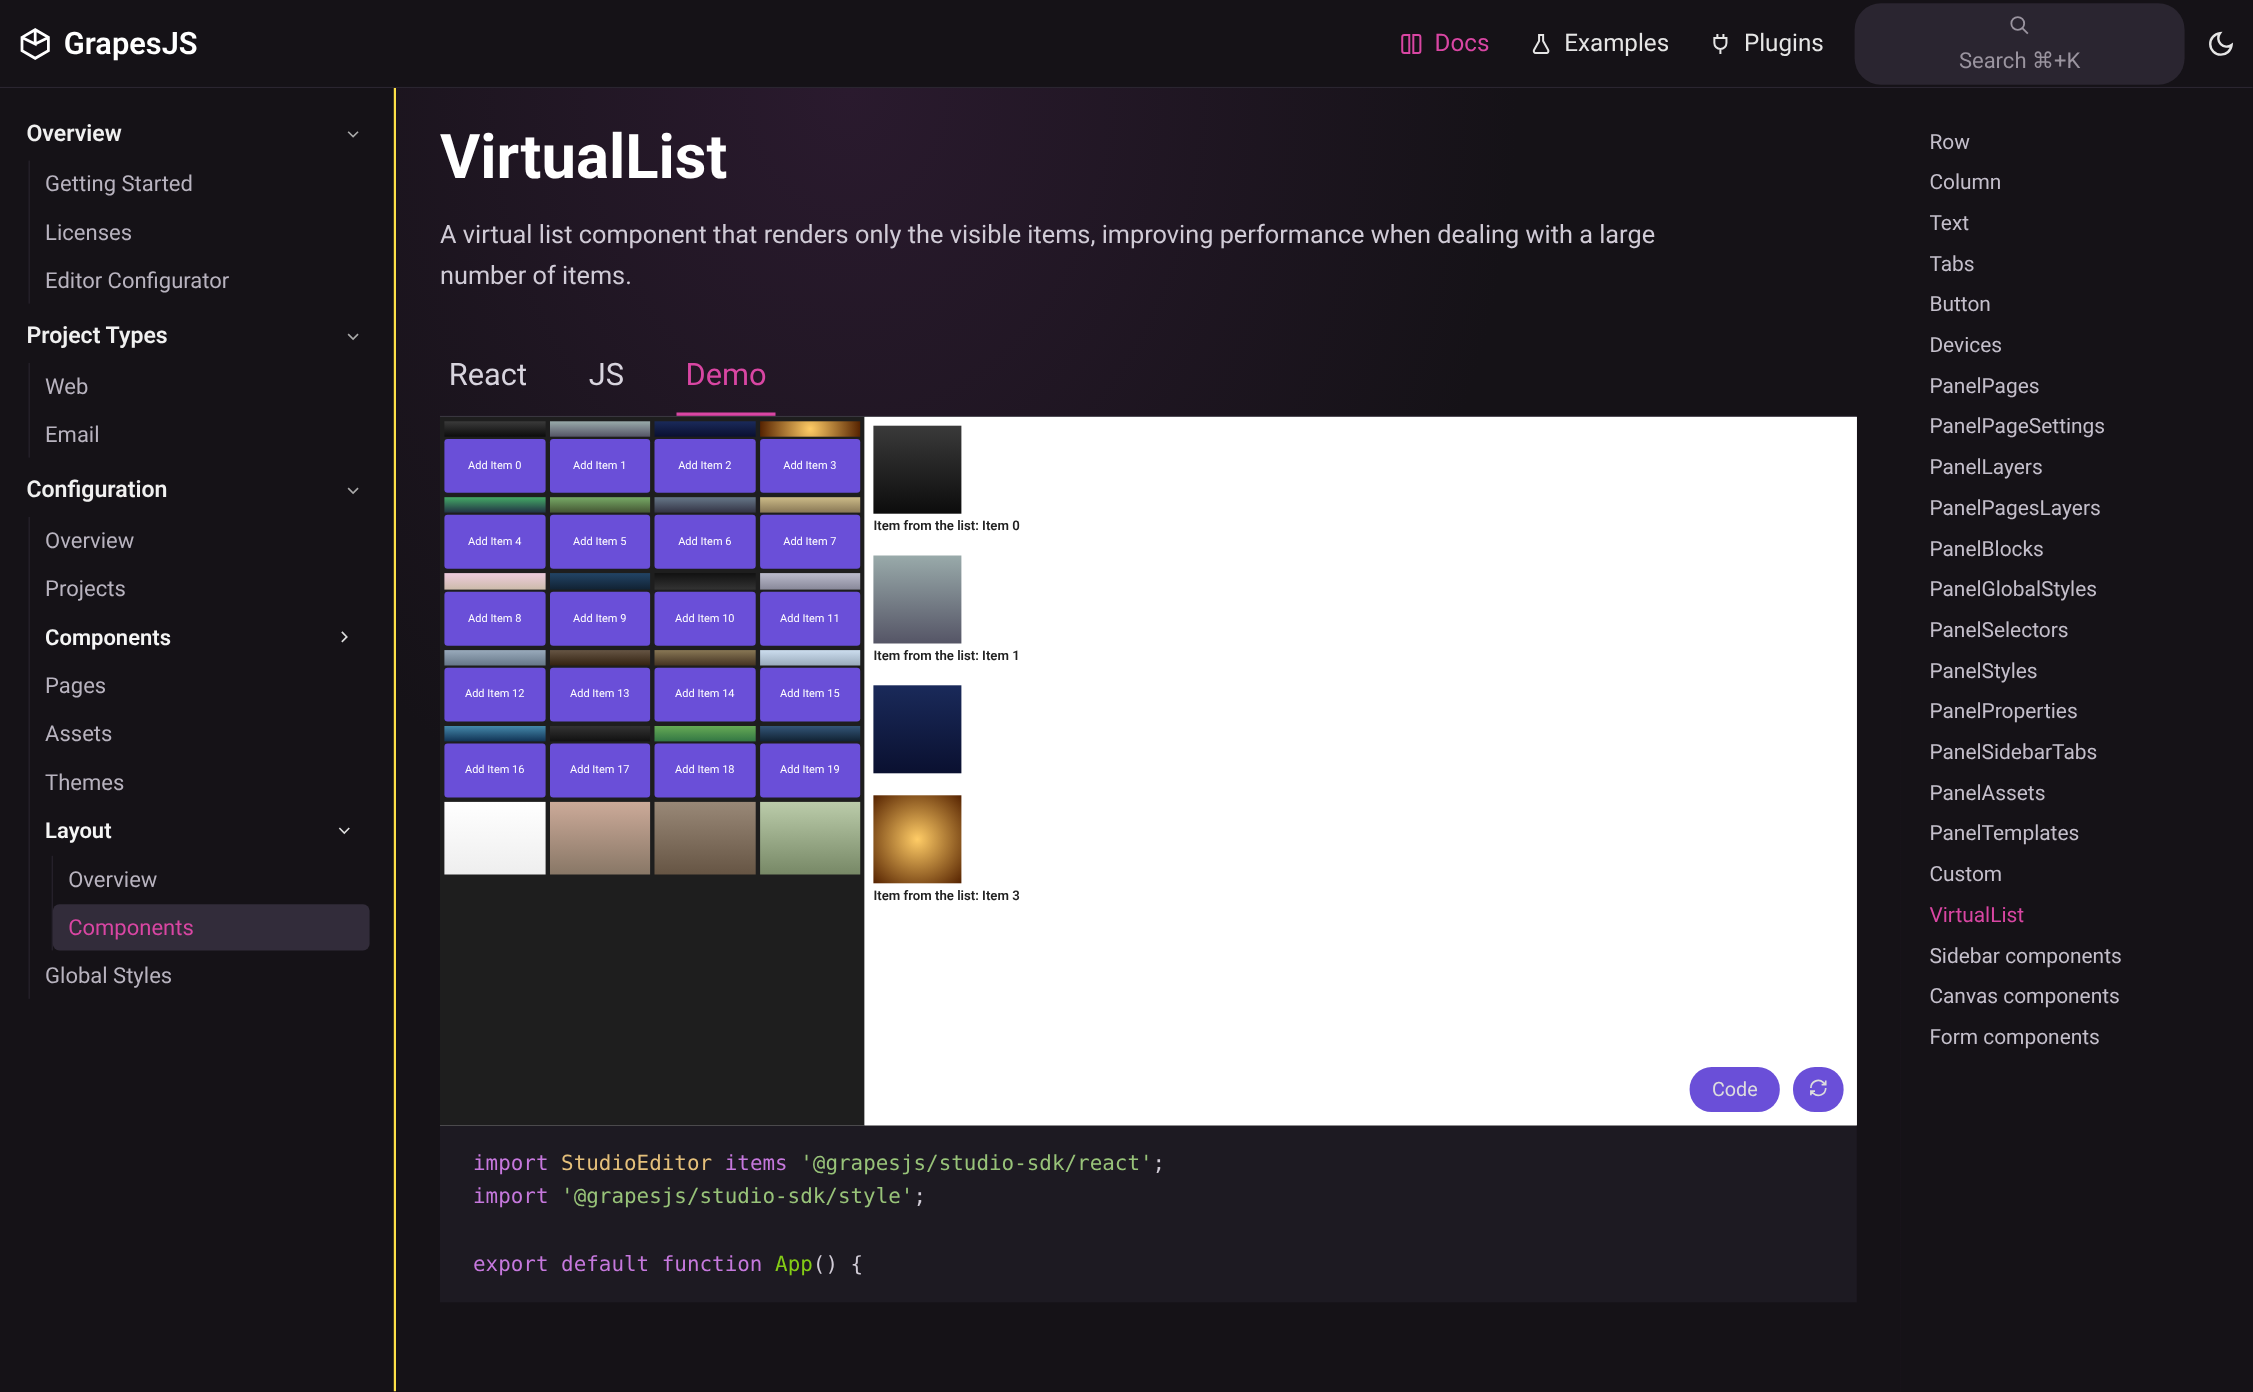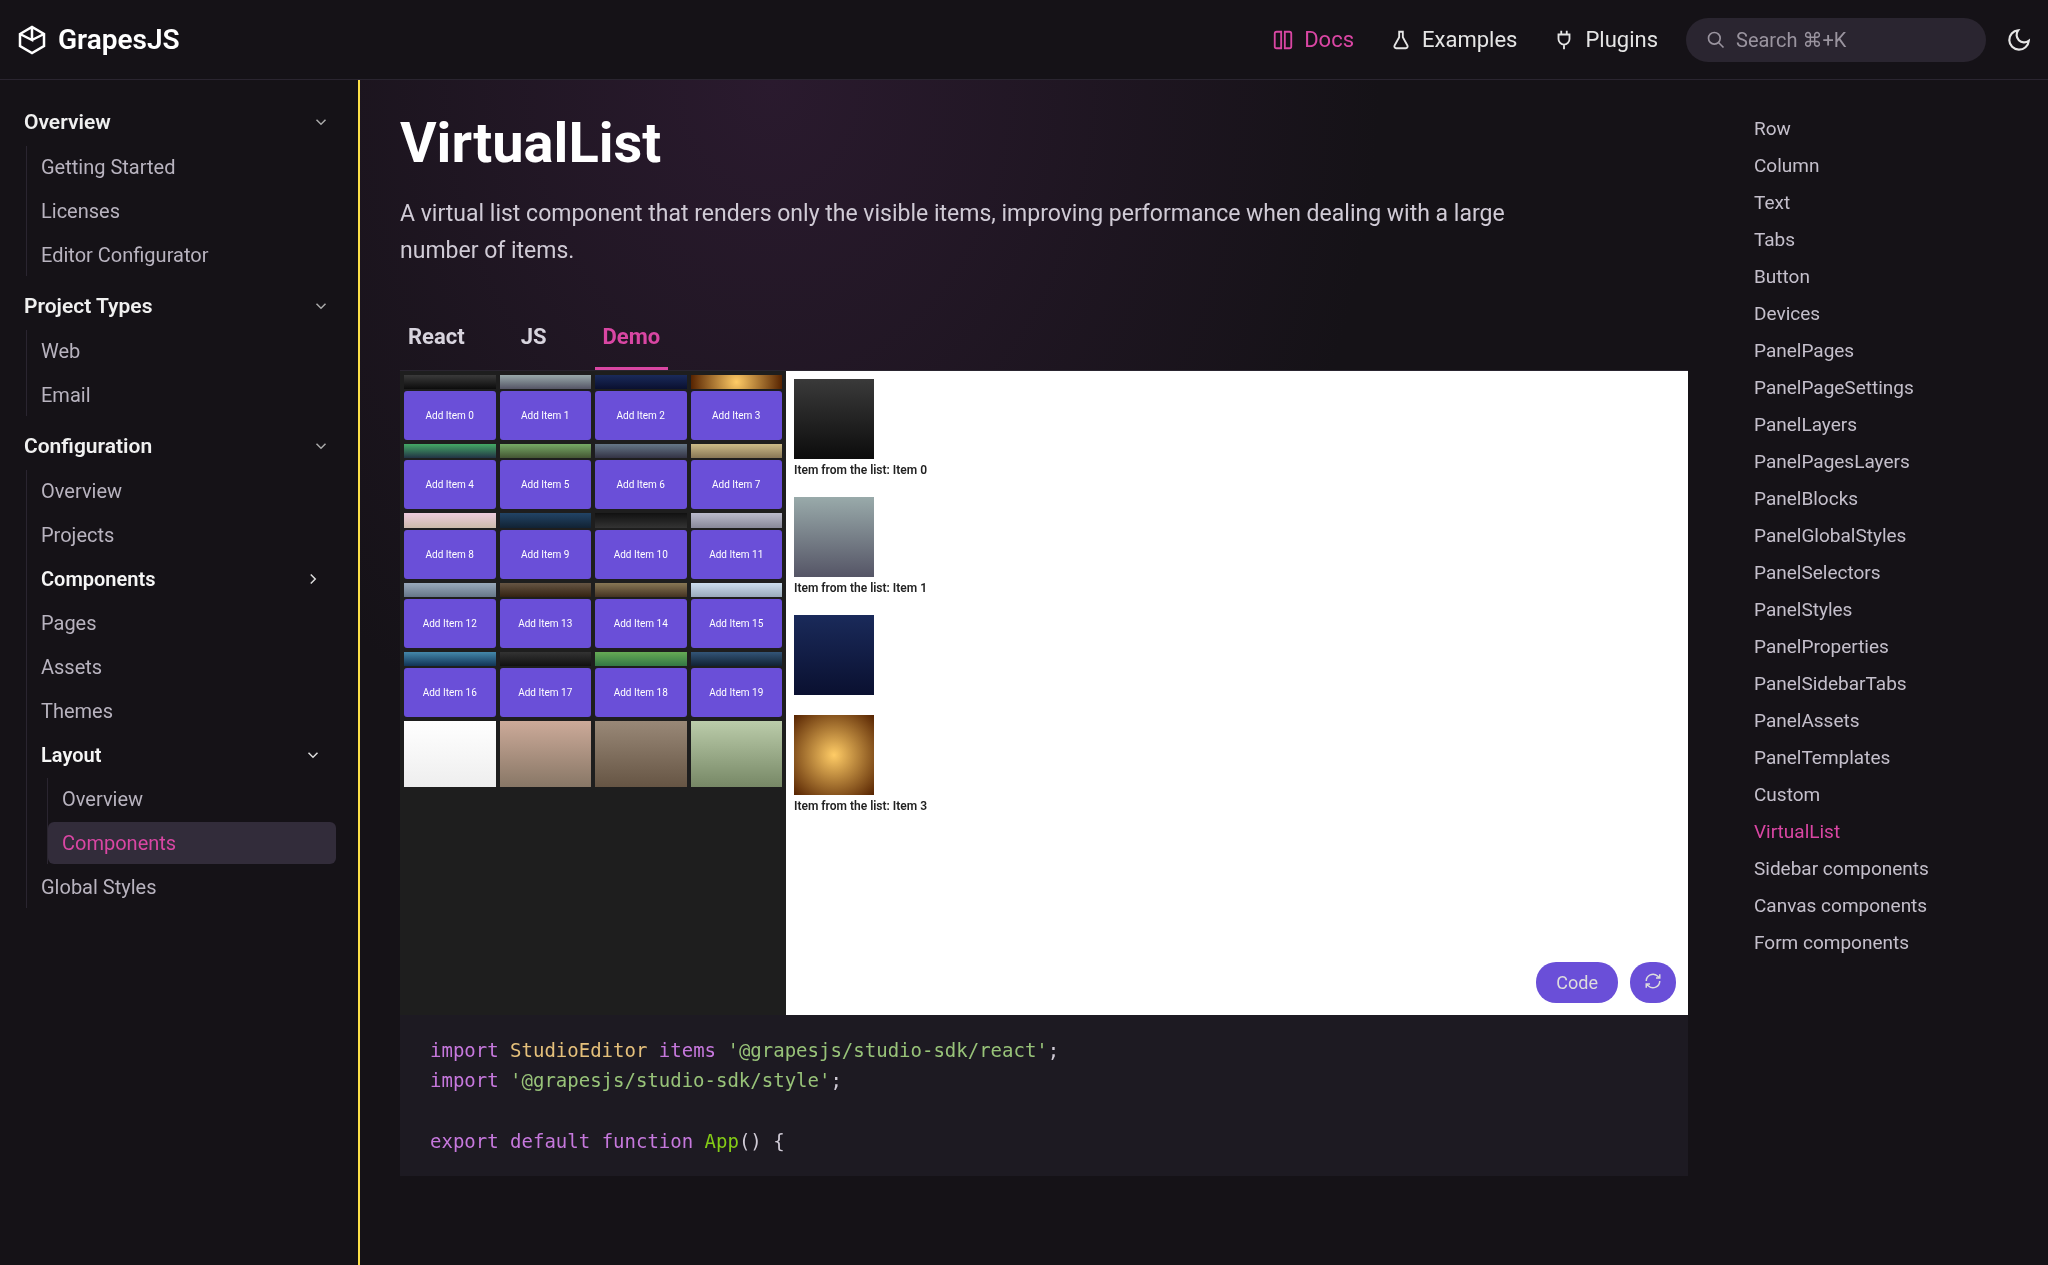--- a/index.html
+++ b/index.html
@@ -33,21 +33,21 @@
   position: relative;
 }
 .topbar-spacer { flex: 1; }
 .topbar-links { display: flex; gap: 36px; align-items: center; margin-right: 28px; }
 .topbar-link { display: flex; align-items: center; gap: 10px; font-size: 22px; color: #e5e5e5; cursor: pointer; }
 .topbar-link.active { color: #d946a3; }
 .search-box {
   display: flex; align-items: center; gap: 10px;
   background: #2a2530; border-radius: 24px;
   padding: 10px 20px; width: 300px;
-  color: #9a949f; font-size: 20px;
+  color: #9a949f; font-size: 20px; flex-direction: column;
 }
 .theme-toggle { margin-left: 20px; cursor: pointer; }
 
 .main { display: flex; height: calc(100% - 80px); }
 .sidebar-left {
   width: 360px;
   padding: 20px 16px 20px 12px;
   overflow-y: auto;
   border-right: 2px solid #fde047;
 }
@@ -68,21 +68,21 @@
 
 .content {
   flex: 1;
   padding: 30px 40px;
   overflow-y: auto;
   background: radial-gradient(ellipse at 30% 0%, #2a1a2e 0%, #151217 45%), radial-gradient(ellipse at 90% 80%, #2a1a2e 0%, #151217 40%);
 }
 .title { font-size: 56px; font-weight: 700; color: #fff; margin-bottom: 20px; }
 .desc { font-size: 23px; line-height: 1.6; color: #d0cbd6; margin-bottom: 40px; max-width: 1180px; }
 .tabs { display: flex; gap: 40px; border-bottom: 1px solid #2a2530; margin-bottom: 0; }
-.tab { padding: 14px 8px 18px; font-size: 22px; font-weight: 700; color: #d8d4de; cursor: pointer; }
+.tab { padding: 14px 8px 18px; font-size: 28px; font-weight: 400; color: #d8d4de; cursor: pointer; }
 .tab.active { color: #d946a3; border-bottom: 3px solid #d946a3; }
 
 .demo-frame {
   background: #fff; margin-top: 0; position: relative;
   width: 100%; height: 644px; display: flex;
 }
 .demo-left {
   width: 386px; background: #1e1e1e; display: grid;
   grid-template-columns: repeat(4, 1fr); gap: 4px; padding: 4px;
   align-content: start;

